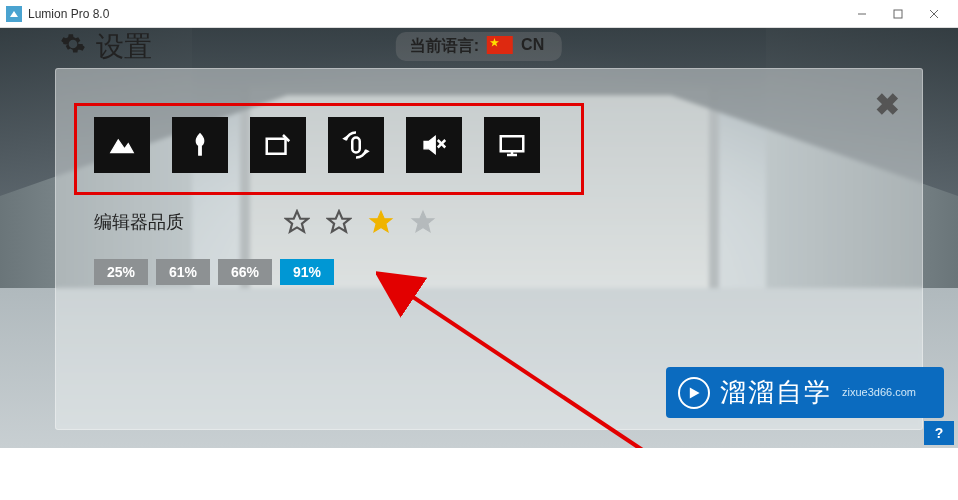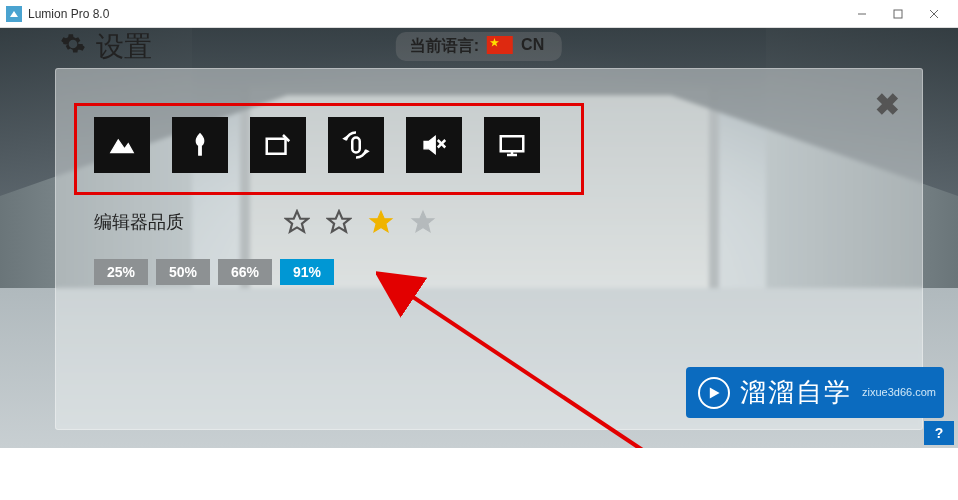--- a/index.html
+++ b/index.html
@@ -191,21 +191,21 @@
   .arrow {
     position: absolute;
     pointer-events: none;
   }
 
   .watermark {
     position: absolute;
     right: 14px; bottom: 30px;
     background: #0b6bbf;
     color: #fff;
-    padding: 8px 8px 8px 12px;
+    padding: 8px 28px 8px 12px;
     display: flex; align-items: center;
     gap: 10px;
     font-size: 26px;
     border-radius: 4px;
     margin-top: 24px;
   }
   .watermark .play {
     width: 32px; height: 32px;
     border: 2px solid #fff; border-radius: 50%;
     display:flex; align-items:center; justify-content:center;
@@ -342,21 +342,21 @@
               </svg></span>
           <span class="star dim"><svg viewBox="0 0 24 24">
                 <path d="M12 2 L15 9 L22 9 L16.5 13.5 L18.5 21 L12 17 L5.5 21 L7.5 13.5 L2 9 L9 9 Z"></path>
               </svg></span>
         </div>
       </div>
 
       <div class="row">
         <div class="btn-group">
           <button class="opt-btn">25%</button>
-          <button class="opt-btn">50%</button>
+          <button class="opt-btn">61%</button>
           <button class="opt-btn">66%</button>
           <button class="opt-btn active">91%</button>
         </div>
       </div>
 
     </div>
 
     <svg class="arrow" style="left:320px; top:200px;" width="300" height="210">
       <defs>
         <marker id="ah" markerWidth="14" markerHeight="14" refX="3" refY="6" orient="auto">

